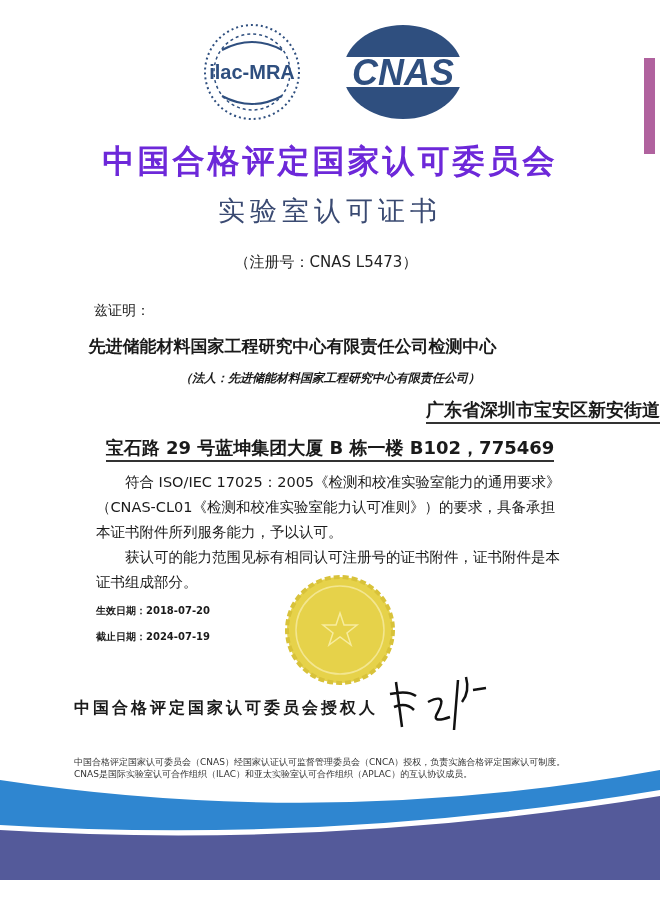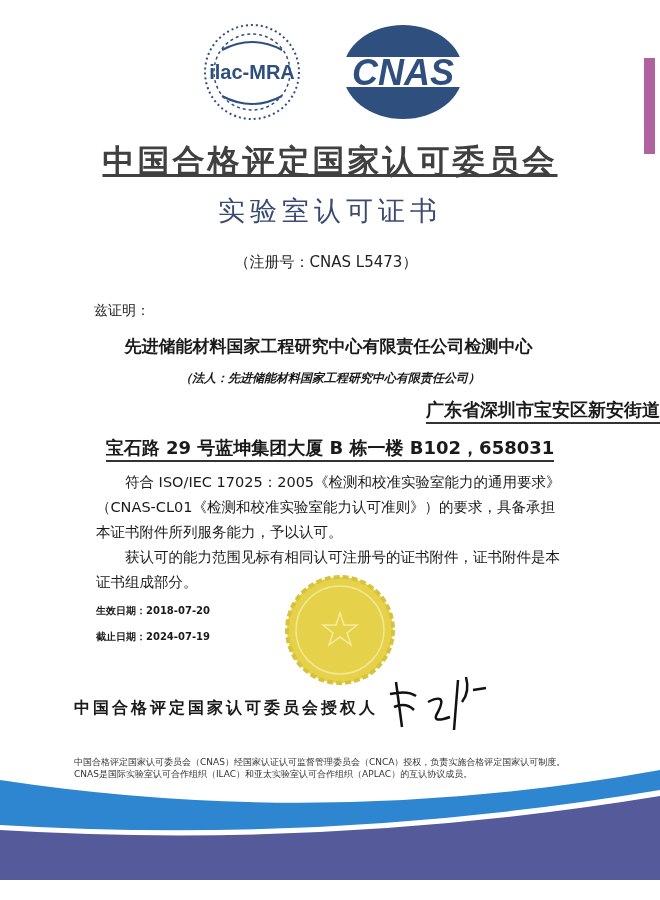--- a/index.html
+++ b/index.html
@@ -2,25 +2,25 @@
 <html><head>
 <meta charset="utf-8">
 <style>
   html, body { margin:0; padding:0; }
   body { width:660px; height:900px; background:#ffffff; position:relative; overflow:hidden;
          font-family:"DejaVu Sans","Liberation Sans",sans-serif; color:#1a1a1a; }
   .abs { position:absolute; }
   .pink-bar { left:644px; top:58px; width:11px; height:96px; background:#b0629e; }
   .logos { left:0; top:22px; width:660px; height:100px; }
   .title1 { left:0; top:140px; width:660px; text-align:center; font-size:32px; font-weight:bold;
-            color:#404040; letter-spacing:3px;text-decoration:underline; }
+            color:#6d28d9; letter-spacing:3px; }
   .title2 { left:0; top:193px; width:660px; text-align:center; font-size:27px; color:#3a4a72; letter-spacing:5px; }
   .regno { left:0; top:253px; width:652px; text-align:center; font-size:15px; color:#222; }
   .hereby { left:94px; top:302px; font-size:14px; }
-  .org { left:0; top:335px; width:585px; text-align:center; font-size:17px; font-weight:bold;padding-left:36px; }
+  .org { left:0; top:335px; width:585px; text-align:center; font-size:17px; font-weight:bold; }
   .legal { left:0; top:370px; width:660px; text-align:center; font-size:12px; font-weight:bold; font-style:italic; }
   .addr1 { left:0; top:398px; width:660px; text-align:right; font-size:18px; font-weight:bold; }
   .addr1 span, .addr2 span { border-bottom:2px solid #333; padding-bottom:2px; }
   .addr2 { left:0; top:436px; width:660px; text-align:center; font-size:18px; font-weight:bold; }
   .body-text { left:96px; top:470px; width:470px; font-size:14.5px; line-height:25px; font-weight:normal; }
   .body-text p { margin:0; }
   .indent { text-indent:2em; }
   .dates { left:96px; top:598px; font-size:10px; line-height:26px; font-weight:bold;text-align:center; }
   .seal { left:285px; top:575px; width:110px; height:110px; }
   .auth { left:74px; top:698px; font-size:16px; font-weight:bold; letter-spacing:3px; }
@@ -49,21 +49,21 @@
   </g>
 </svg>
 
 <div class="abs title1">中国合格评定国家认可委员会</div>
 <div class="abs title2">实验室认可证书</div>
 <div class="abs regno">（注册号：CNAS L5473）</div>
 <div class="abs hereby">兹证明：</div>
 <div class="abs org">先进储能材料国家工程研究中心有限责任公司检测中心</div>
 <div class="abs legal">（法人：先进储能材料国家工程研究中心有限责任公司）</div>
 <div class="abs addr1"><span>广东省深圳市宝安区新安街道</span></div>
-<div class="abs addr2"><span>宝石路 29 号蓝坤集团大厦 B 栋一楼 B102，658031</span></div>
+<div class="abs addr2"><span>宝石路 29 号蓝坤集团大厦 B 栋一楼 B102，775469</span></div>
 
 <div class="abs body-text">
   <p class="indent">符合 ISO/IEC 17025：2005《检测和校准实验室能力的通用要求》（CNAS-CL01《检测和校准实验室能力认可准则》）的要求，具备承担本证书附件所列服务能力，予以认可。</p>
   <p class="indent">获认可的能力范围见标有相同认可注册号的证书附件，证书附件是本证书组成部分。</p>
 </div>
 
 <div class="abs dates">
   <div>生效日期：2018-07-20</div>
   <div>截止日期：2024-07-19</div>
 </div>

